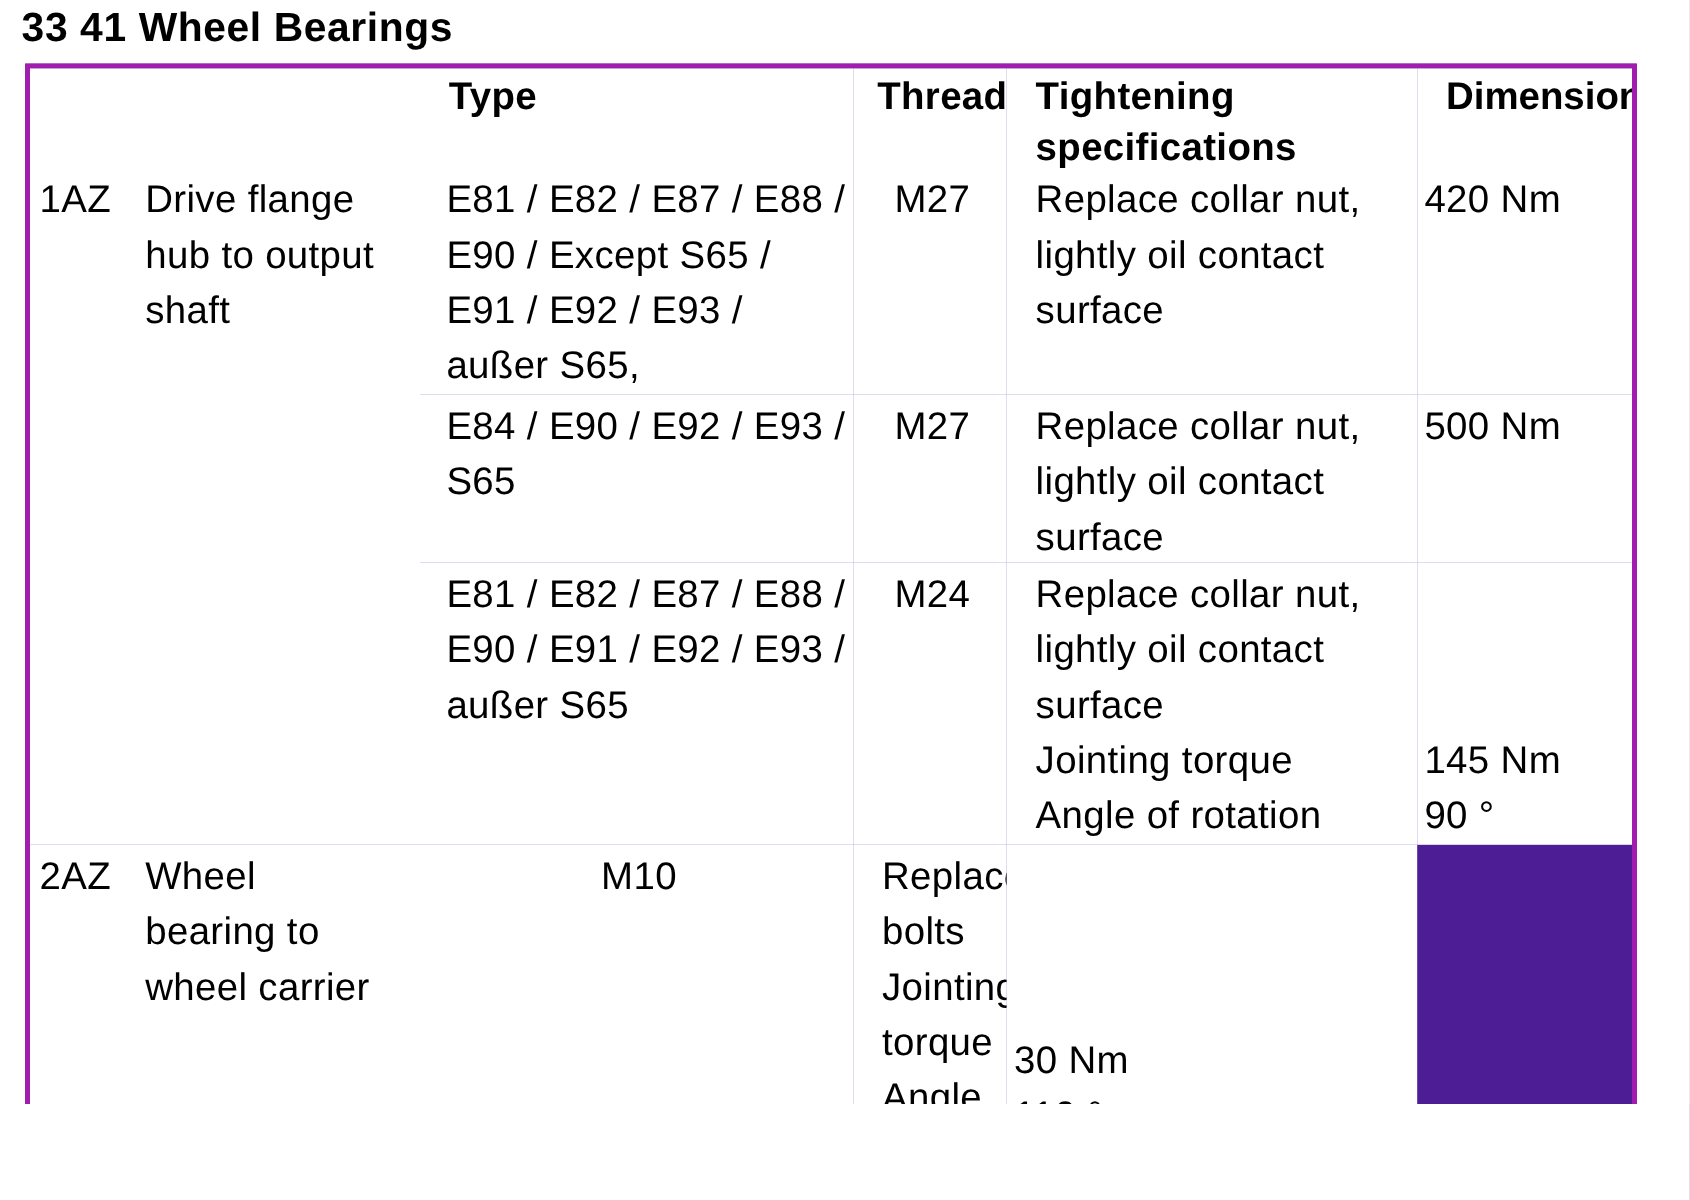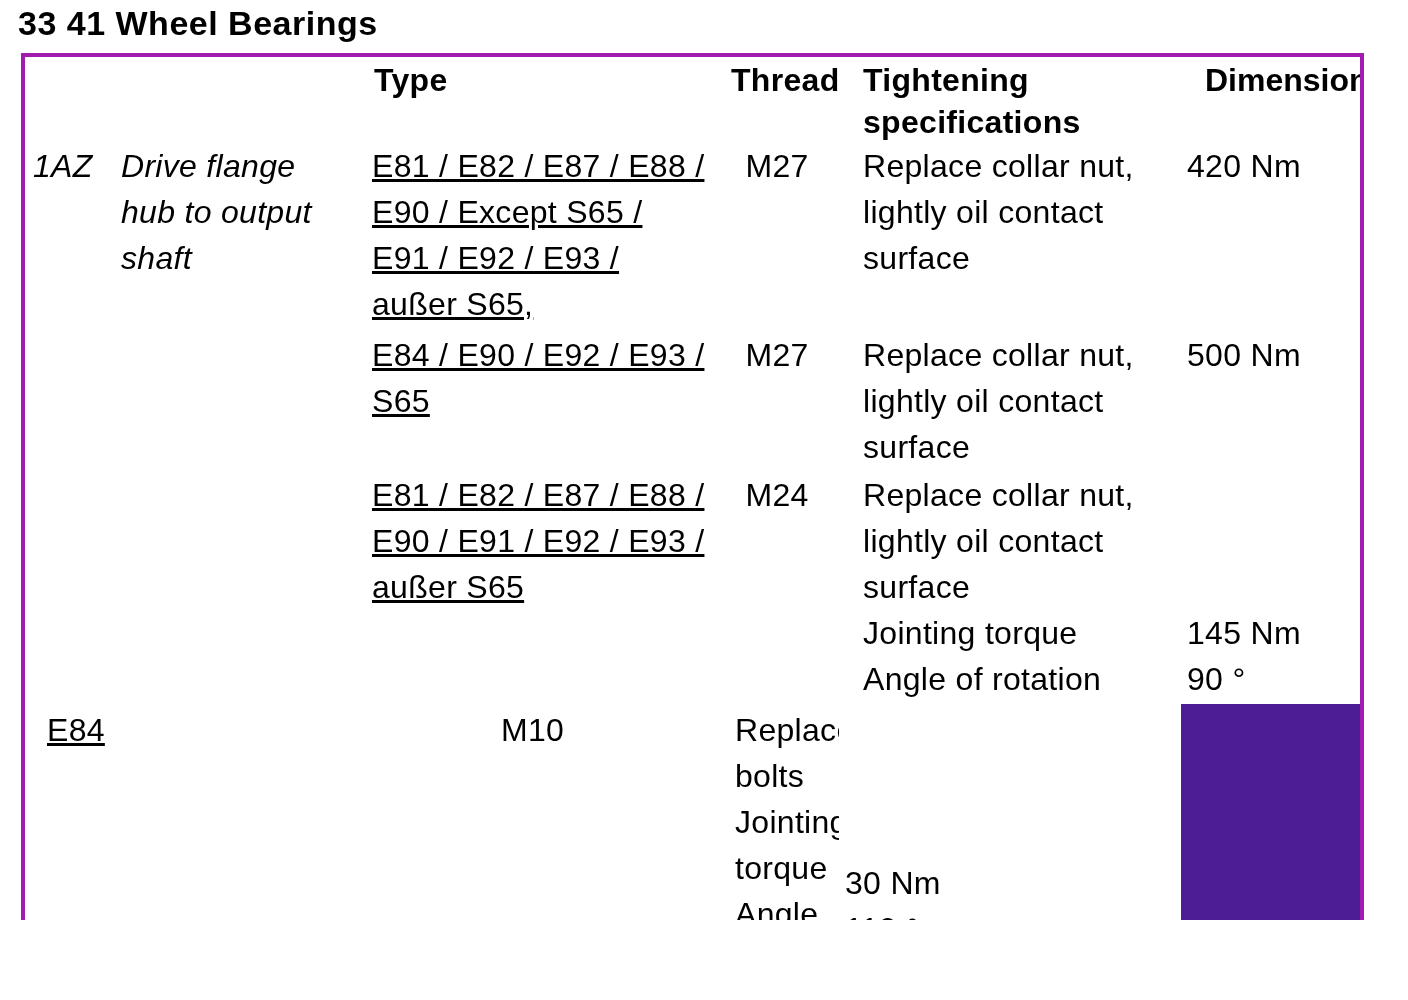--- a/index.html
+++ b/index.html
@@ -62,25 +62,24 @@
     padding: 3px 4px 0 8px;
   }
   .id-cell .rid {
     flex: 0 0 88px;
     white-space: nowrap;
   }
   .id-cell .rdesc {
     flex: 1 1 auto;
     white-space: pre-line;
   }
-  .span3 { grid-row: 2 / span 3; grid-column: 1; font-style: italic; }
+  .span3 { grid-row: 2 / span 3; grid-column: 1; }
   .type-cell {
     padding: 3px 4px 0 22px;
     white-space: pre-line;
-    text-decoration: underline;
   }
   .thread-cell {
     padding: 3px 2px 0 6px;
     white-space: nowrap;
     text-align: center;
   }
   .spec-cell {
     display: flex;
     flex-direction: column;
     justify-content: space-between;
@@ -157,21 +156,26 @@
 surface</div>
       <div class="blk">Jointing torque
 Angle of rotation</div>
     </div>
     <div class="cell dim-cell">
       <div class="blk"></div>
       <div class="blk">145 Nm
 90 °</div>
     </div>
 
-    <div class="cell type-cell">E84</div>
+    <div class="cell id-cell">
+      <span class="rid">2AZ</span>
+      <span class="rdesc">Wheel
+bearing to
+wheel carrier</span>
+    </div>
     <div class="cell thread-cell">M10</div>
     <div class="cell spec-cell">
       <div class="blk">Replace bolts</div>
       <div class="blk">Jointing torque
 Angle of rotation</div>
     </div>
     <div class="cell dim-cell">
       <div class="blk"></div>
       <div class="blk">30 Nm
 110 °</div>

